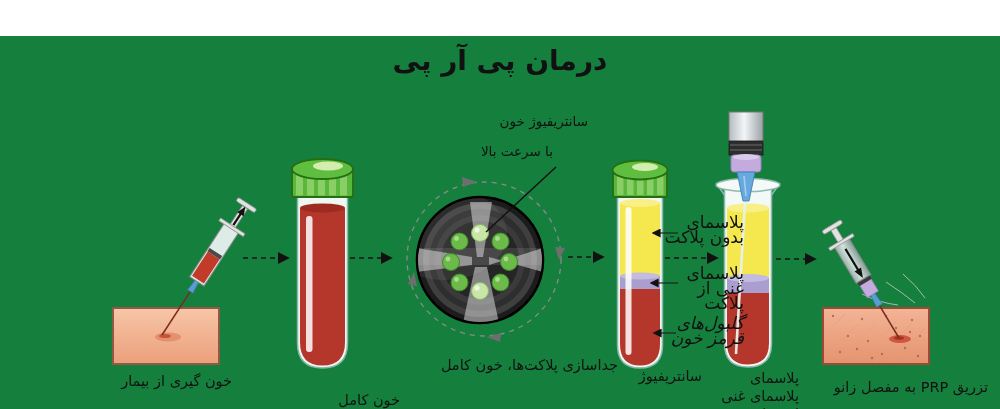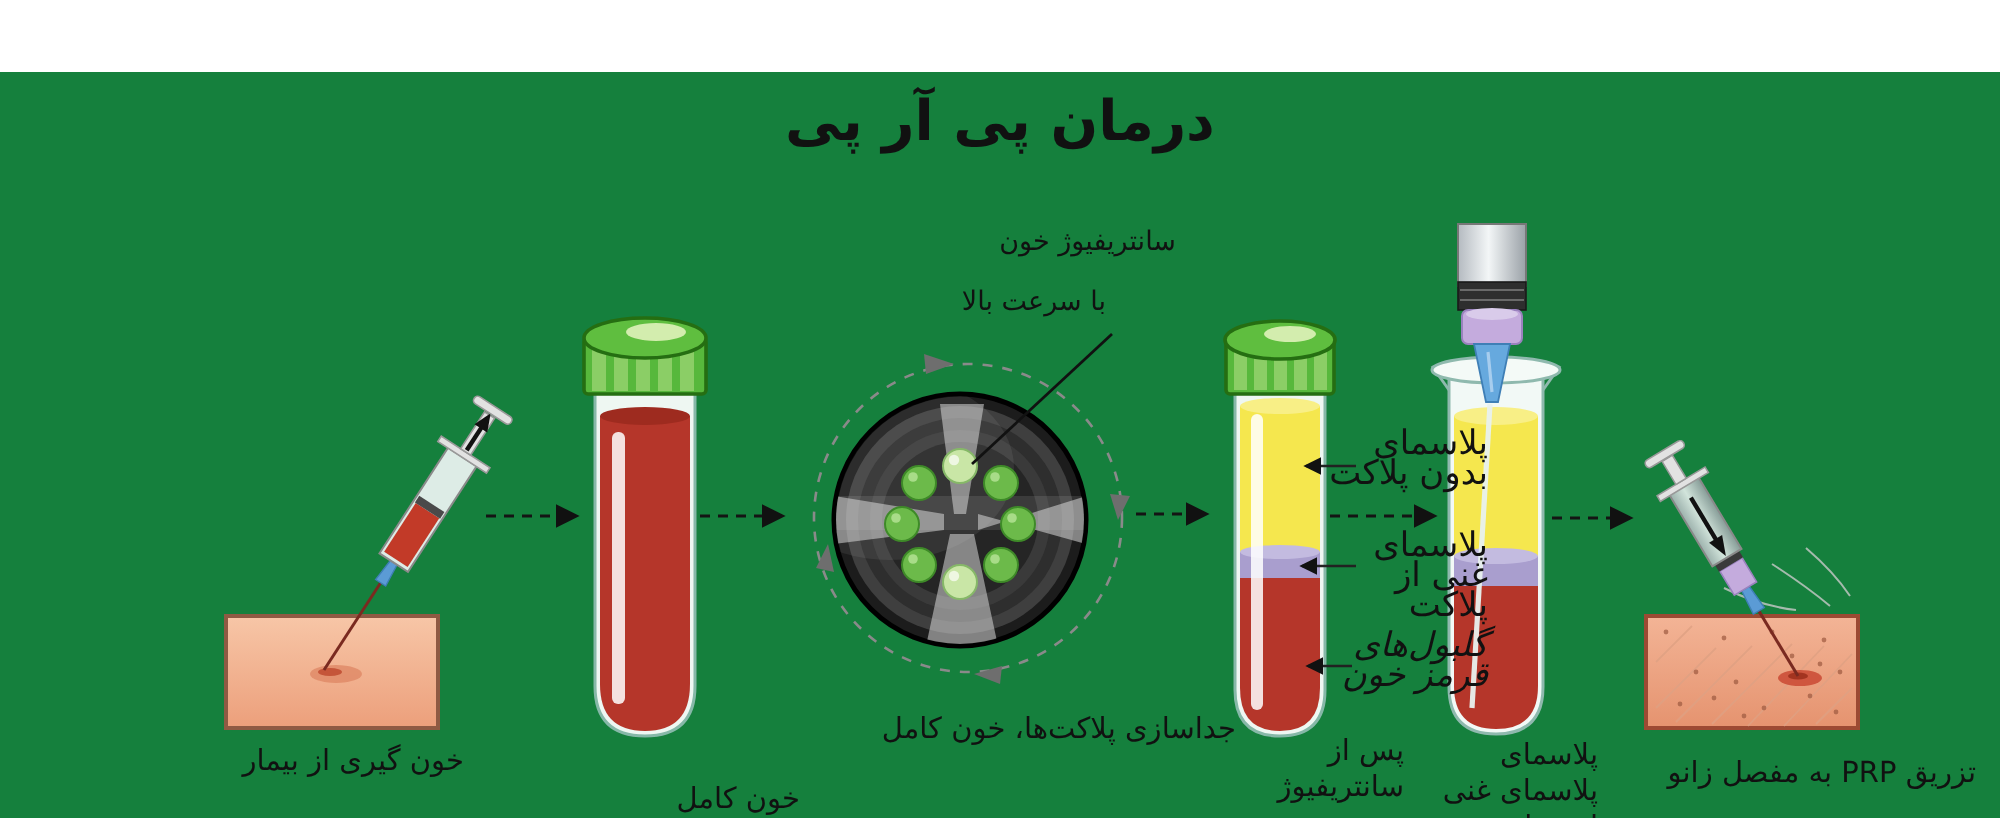--- a/index.html
+++ b/index.html
@@ -244,21 +244,20 @@
   </div>
   <div class="lbl layer-lbl" style="left:658px;top:280px;width:86px;font-style:italic;">
     <div>گلبول‌های</div>
     <div>قرمز خون</div>
   </div>
 
   <div class="lbl step-lbl" style="left:72px;top:337px;width:160px;">خون گیری از بیمار</div>
   <div class="lbl step-lbl" style="left:260px;top:356px;width:140px;">خون کامل</div>
   <div class="lbl step-lbl" style="left:378px;top:321px;width:240px;">جداسازی پلاکت‌ها، خون کامل</div>
   <div class="lbl step-lbl multi" style="left:582px;top:331px;width:120px;">
-    <div>پس از</div>
     <div>سانتریفیوژ</div>
   </div>
   <div class="lbl step-lbl multi" style="left:679px;top:333px;width:120px;">
     <div>پلاسمای</div>
     <div>پلاسمای غنی</div>
     <div>از بیمار</div>
   </div>
   <div class="lbl step-lbl" style="left:788px;top:343px;width:200px;">تزریق PRP به مفصل زانو</div>
 
 </div>

